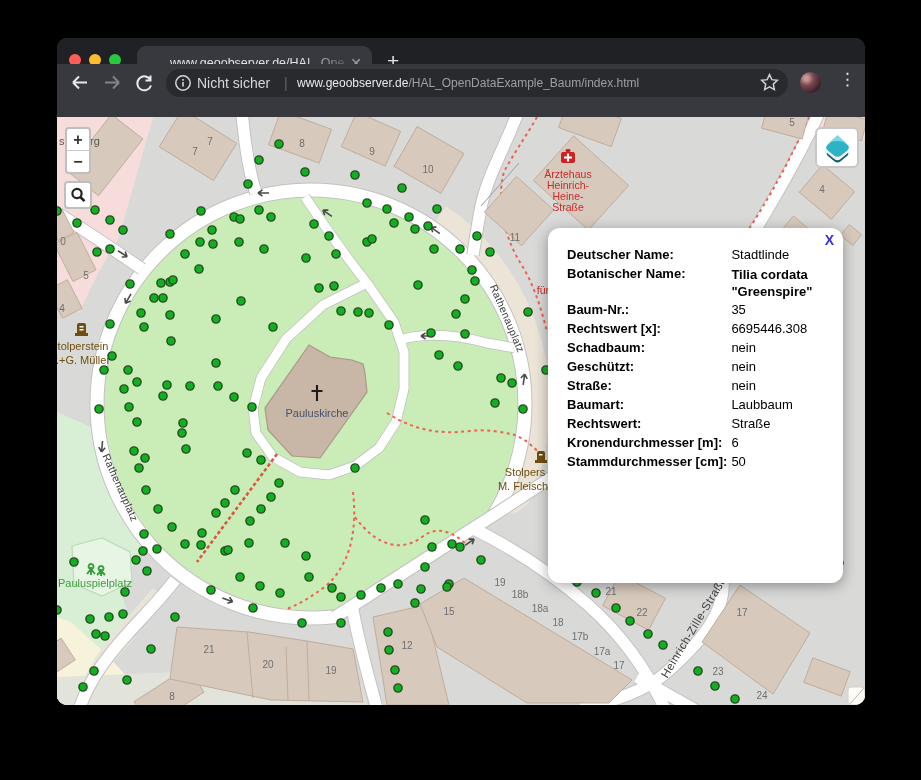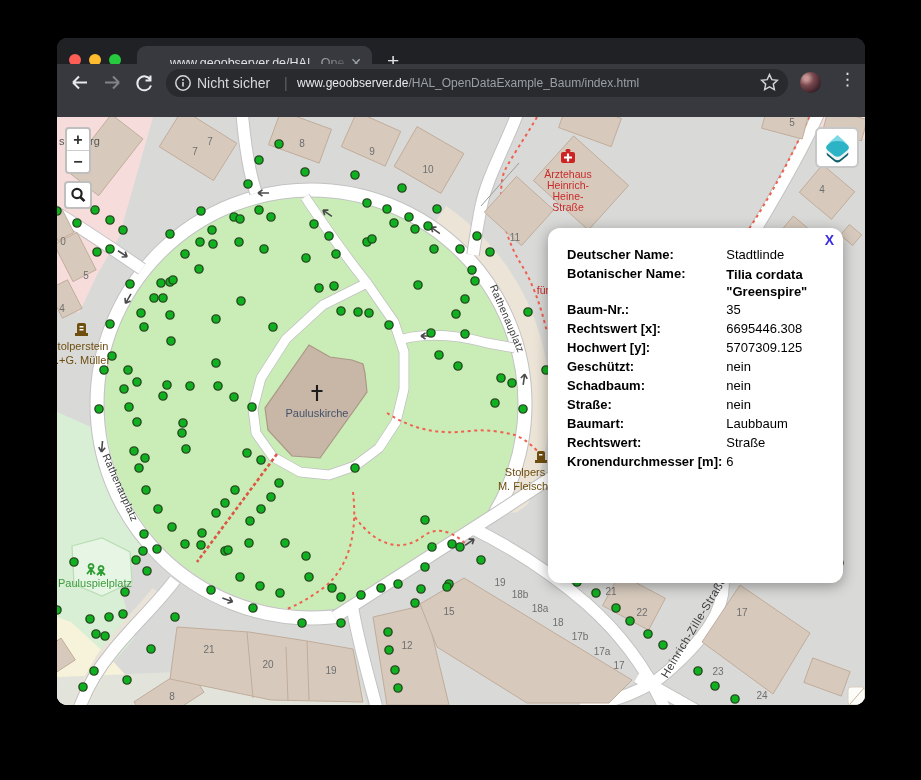--- a/index.html
+++ b/index.html
@@ -494,44 +494,44 @@
             </tr>
             <tr>
               <td class="k">Baum-Nr.:</td>
               <td>35</td>
             </tr>
             <tr>
               <td class="k">Rechtswert [x]:</td>
               <td>6695446.308</td>
             </tr>
             <tr>
-              <td class="k">Hochwert [y]:</td>
-              <td>5707309.125</td>
+              <td class="k">Schadbaum:</td>
+              <td>nein</td>
             </tr>
             <tr>
               <td class="k">Geschützt:</td>
               <td>nein</td>
             </tr>
             <tr>
-              <td class="k">Schadbaum:</td>
-              <td>nein</td>
-            </tr>
-            <tr>
               <td class="k">Straße:</td>
               <td>nein</td>
             </tr>
             <tr>
               <td class="k">Baumart:</td>
               <td>Laubbaum</td>
             </tr>
             <tr>
               <td class="k">Rechtswert:</td>
               <td>Straße</td>
             </tr>
             <tr>
               <td class="k">Kronendurchmesser [m]:</td>
               <td>6</td>
+            </tr>
+            <tr>
+              <td class="k">Stammdurchmesser [cm]:</td>
+              <td>50</td>
             </tr>
           </tbody>
         </table>
   </div>
  </div>
 </div>
 
 </body></html>

